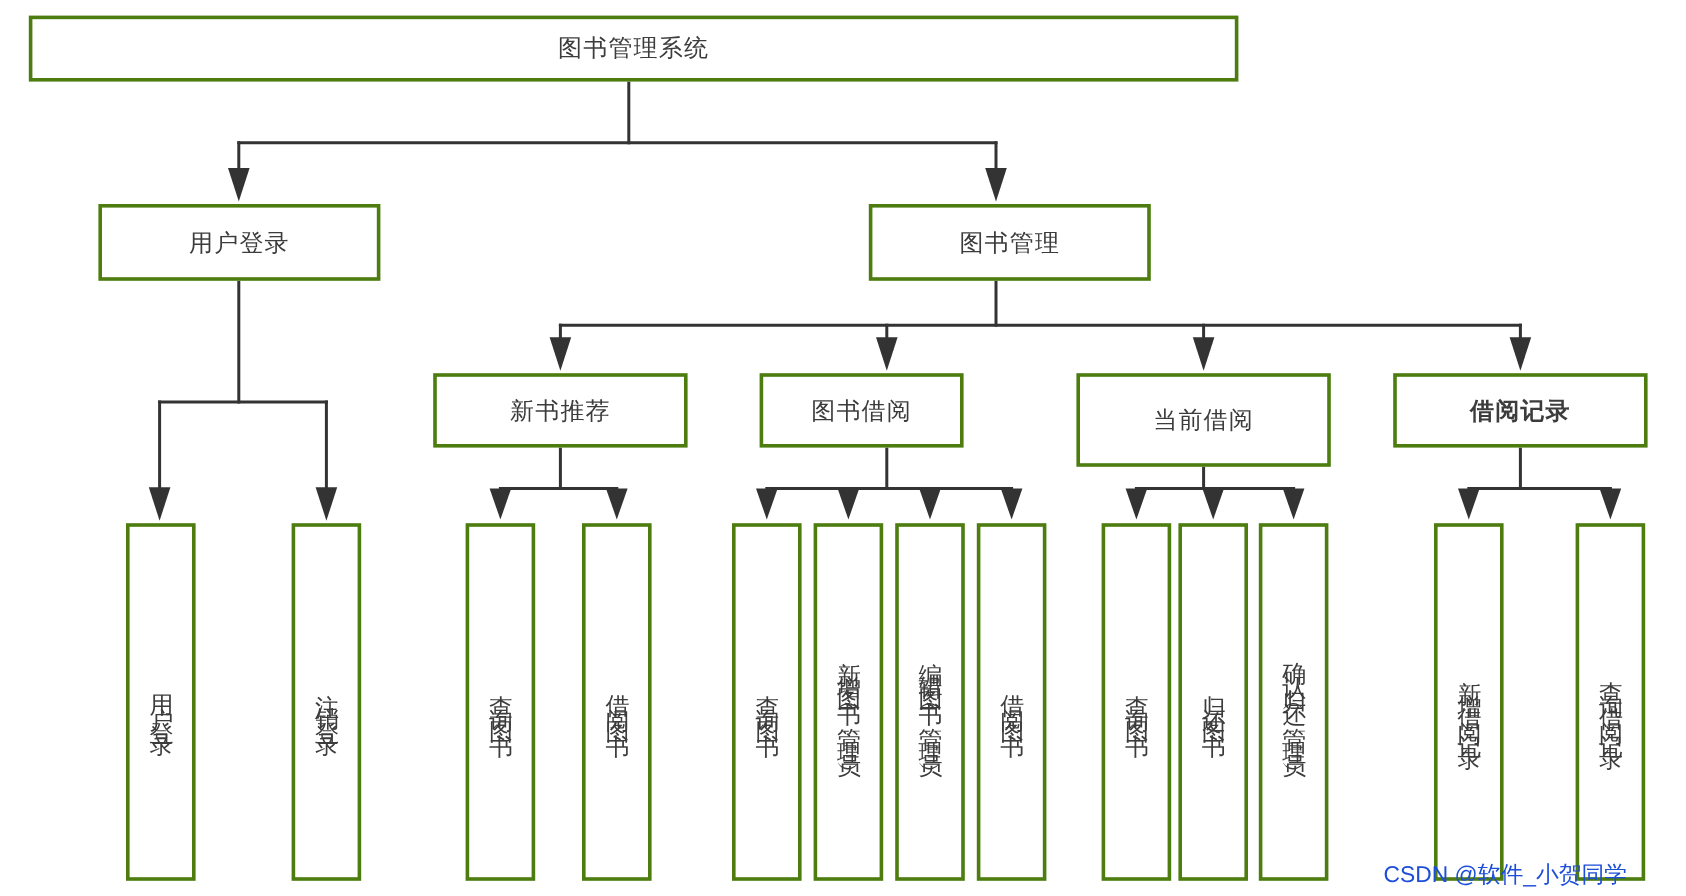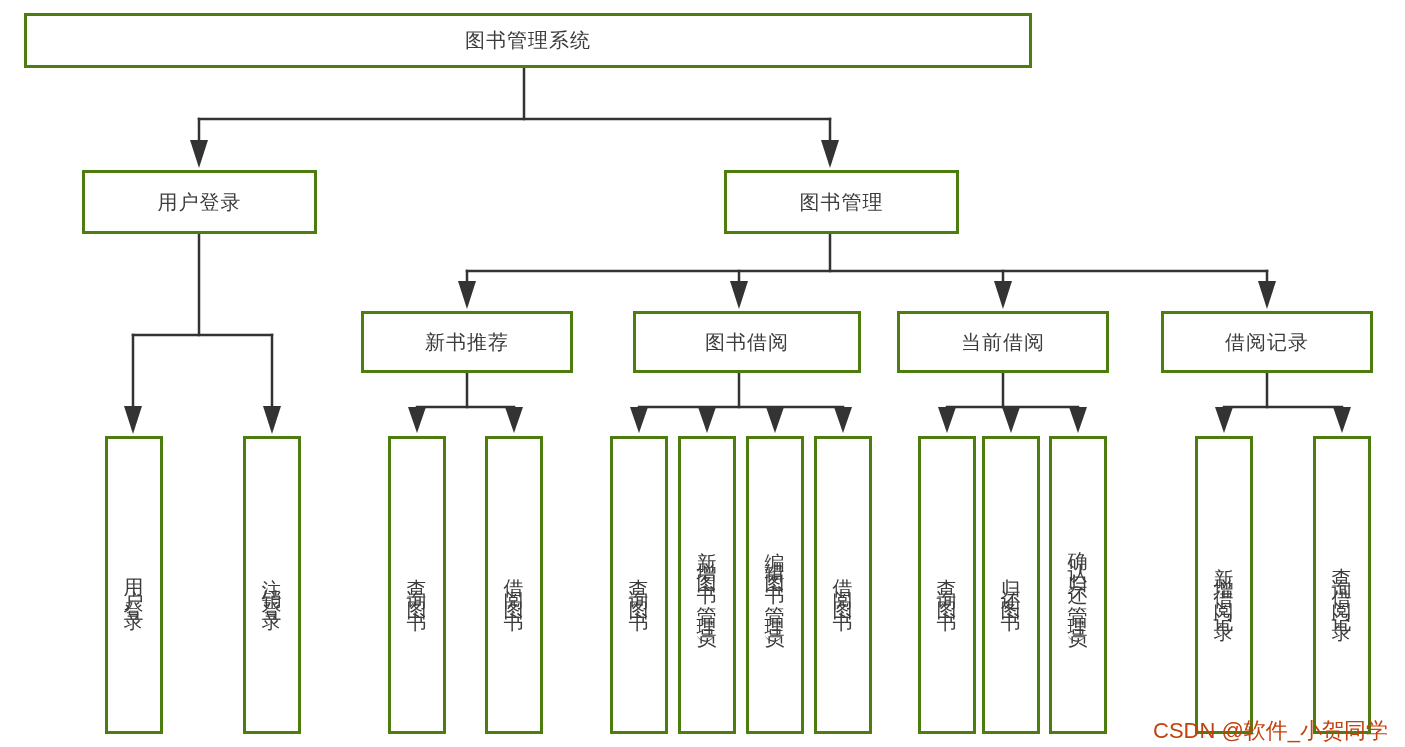--- a/index.html
+++ b/index.html
@@ -46,33 +46,33 @@
     text-orientation: mixed;
     letter-spacing: 11px;
     font-size: 20px;
     line-height: 1;
     white-space: nowrap;
   }
   .watermark {
     position: absolute;
     left: 1153px;
     top: 716px;
-    font-size: 22px;
-    color: #c2410c;
+    font-size: 19px;
+    color: #1d4ed8;
     z-index: 3;
     white-space: nowrap;
   }
   
   .root-box  { left: 24px;  top: 13px;  width: 1008px; height: 55px; }
   .l2-a      { left: 82px;  top: 170px; width: 235px;  height: 64px; }
   .l2-b      { left: 712px; top: 170px; width: 235px;  height: 64px; margin-left: 12px; }
   .l3-a      { left: 361px; top: 311px; width: 212px;  height: 62px; }
-  .l3-b      { left: 633px; top: 311px; width: 228px;  height: 62px; }
-  .l3-c      { left: 897px; top: 311px; width: 212px;  height: 62px; }
-  .l3-d      { left: 1161px;top: 311px; width: 212px;  height: 62px; }
+  .l3-b      { left: 633px; top: 311px; width: 170px;  height: 62px; }
+  .l3-c      { left: 897px; top: 311px; width: 212px;  height: 78px; }
+  .l3-d      { left: 1161px;top: 311px; width: 212px;  height: 62px; font-weight: bold; }
   .leaf-1  { left: 105px; }
   .leaf-2  { left: 243px; }
   .leaf-3  { left: 388px; }
   .leaf-4  { left: 485px; }
   .leaf-5  { left: 610px; }
   .leaf-6  { left: 678px; }
   .leaf-7  { left: 746px; }
   .leaf-8  { left: 814px; }
   .leaf-9  { left: 918px; }
   .leaf-10 { left: 982px; }

